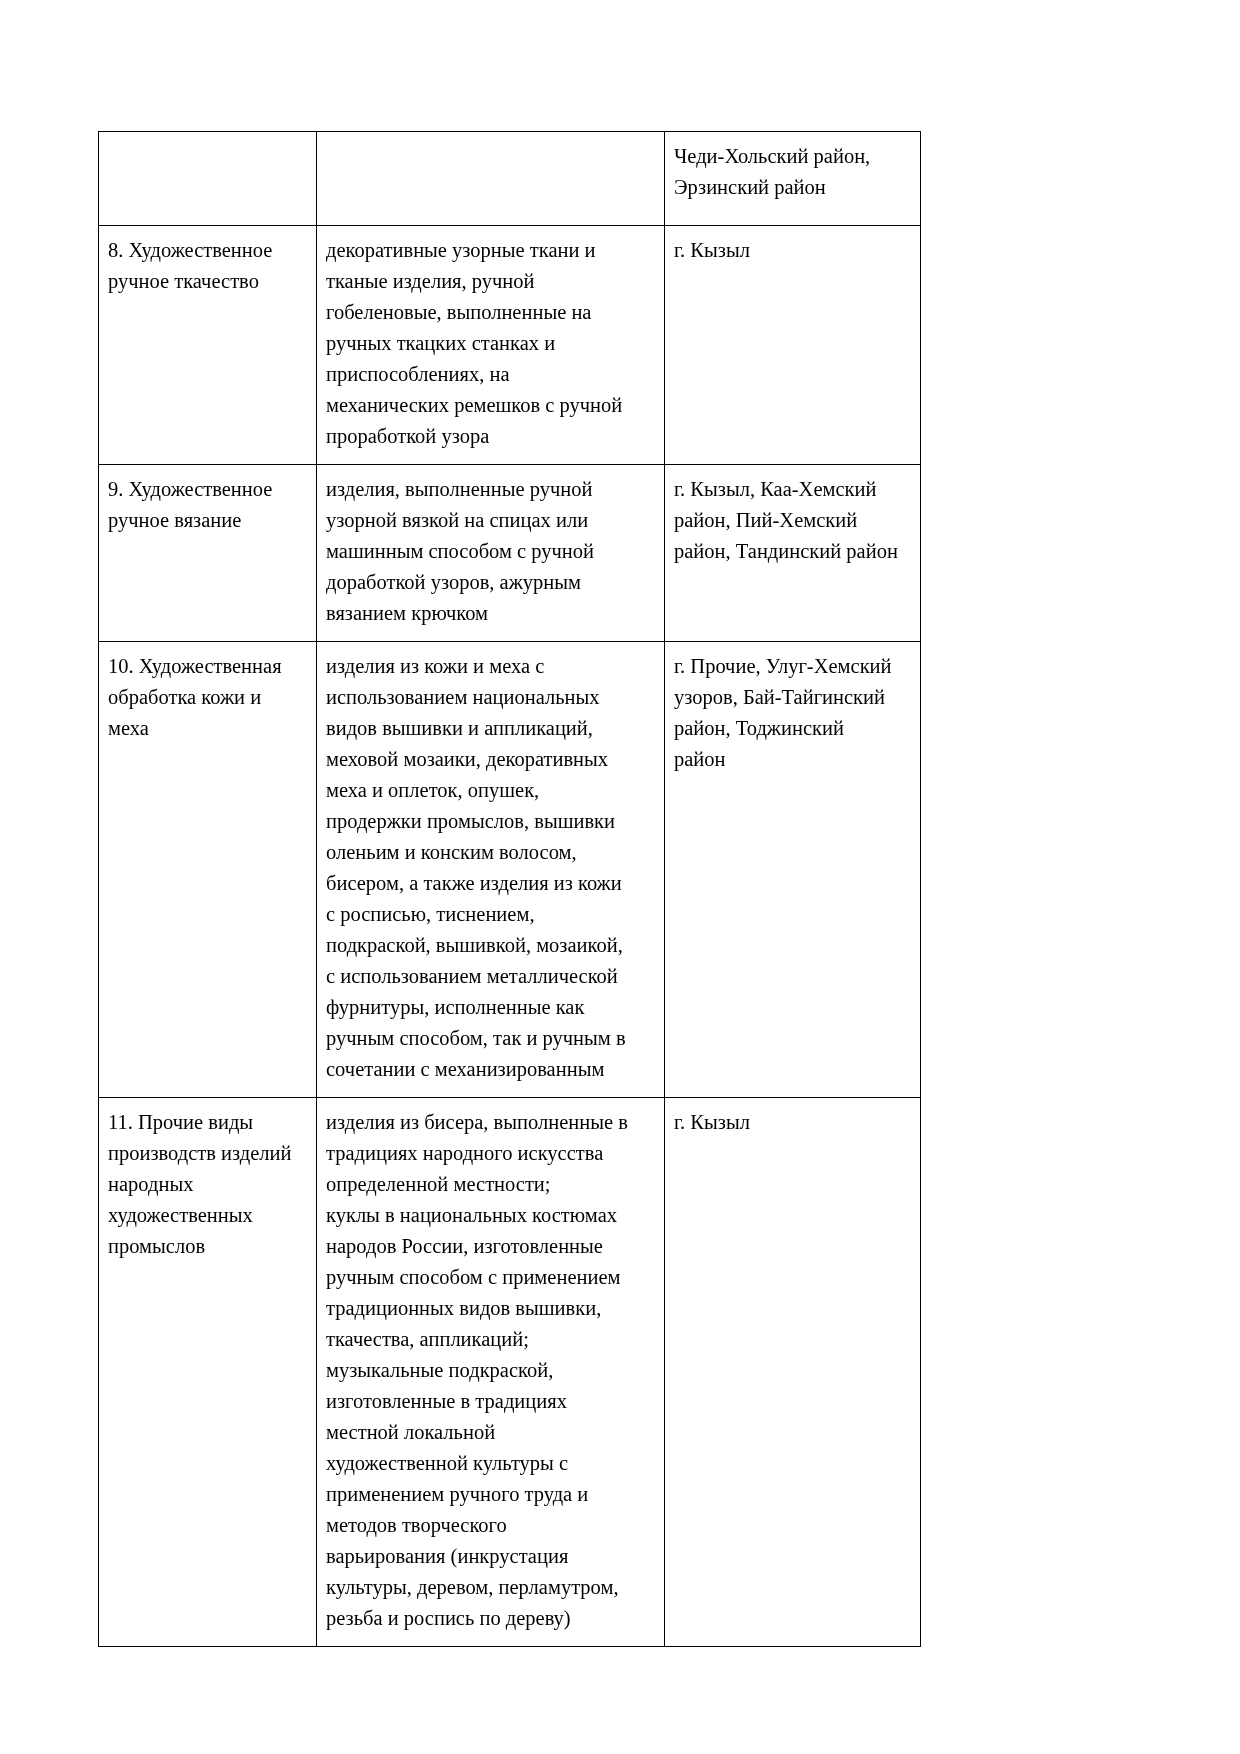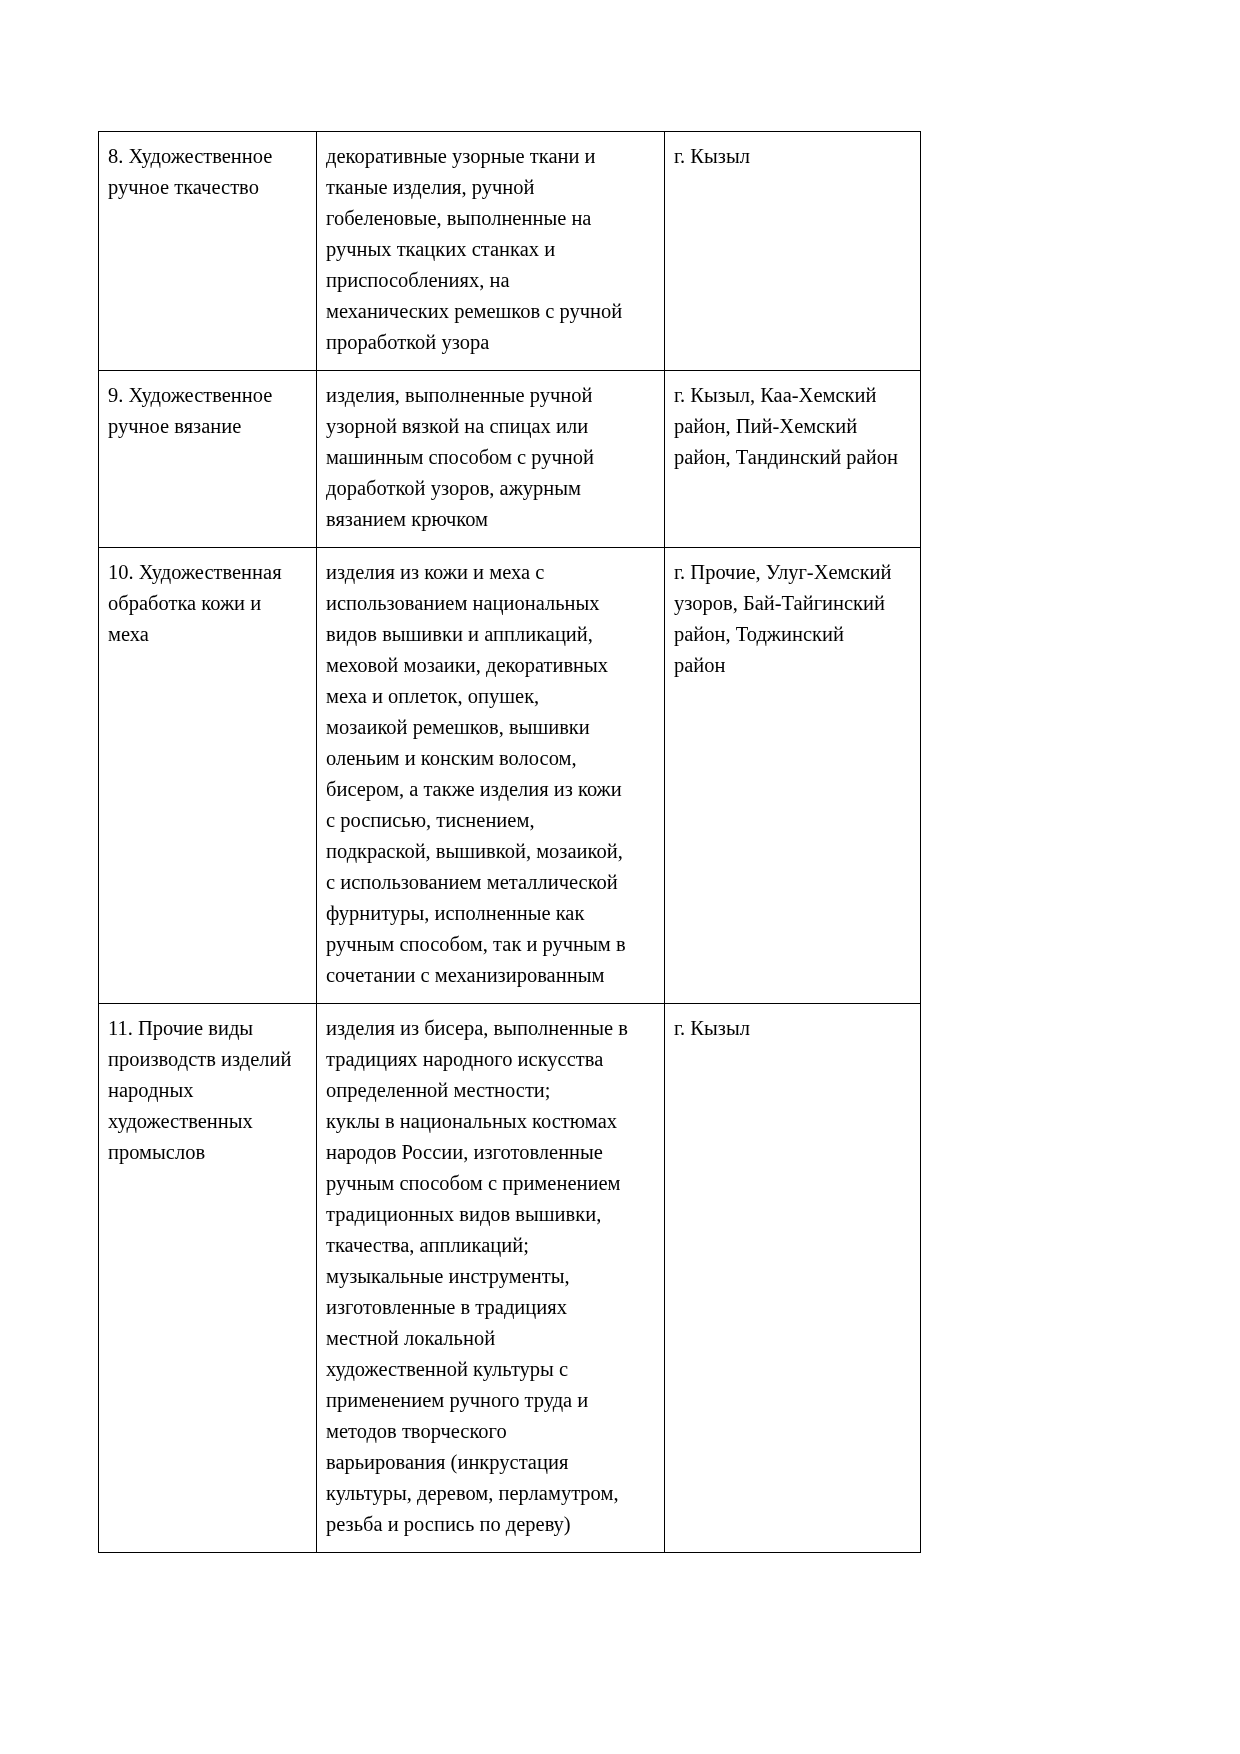--- a/index.html
+++ b/index.html
@@ -67,20 +67,28 @@
 
 <div class="page">
   <div class="page-body">
     <table class="doc-table">
       <colgroup>
         <col class="c-name">
         <col class="c-desc">
         <col class="c-area">
       </colgroup>
       <tbody>
+          <tr class="row-continuation">
+            <td class="cell-name">&nbsp;</td>
+            <td class="cell-desc">&nbsp;</td>
+            <td class="cell-area">
+              <span class="line">Чеди-Хольский район,</span>
+              <span class="line">Эрзинский район</span>
+            </td>
+          </tr>
           <tr>
             <td class="cell-name">
               <span class="line">8. Художественное</span>
               <span class="line">ручное ткачество</span>
             </td>
             <td class="cell-desc">
               <span class="line">декоративные узорные ткани и</span>
               <span class="line">тканые изделия, ручной</span>
               <span class="line">гобеленовые, выполненные на</span>
               <span class="line">ручных ткацких станках и</span>
@@ -115,21 +123,21 @@
               <span class="line">10. Художественная</span>
               <span class="line">обработка кожи и</span>
               <span class="line">меха</span>
             </td>
             <td class="cell-desc">
               <span class="line">изделия из кожи и меха с</span>
               <span class="line">использованием национальных</span>
               <span class="line">видов вышивки и аппликаций,</span>
               <span class="line">меховой мозаики, декоративных</span>
               <span class="line">меха и оплеток, опушек,</span>
-              <span class="line">мозаикой ремешков, вышивки</span>
+              <span class="line">продержки промыслов, вышивки</span>
               <span class="line">оленьим и конским волосом,</span>
               <span class="line">бисером, а также изделия из кожи</span>
               <span class="line">с росписью, тиснением,</span>
               <span class="line">подкраской, вышивкой, мозаикой,</span>
               <span class="line">с использованием металлической</span>
               <span class="line">фурнитуры, исполненные как</span>
               <span class="line">ручным способом, так и ручным в</span>
               <span class="line">сочетании с механизированным</span>
             </td>
             <td class="cell-area">
@@ -149,21 +157,21 @@
             </td>
             <td class="cell-desc">
               <span class="line">изделия из бисера, выполненные в</span>
               <span class="line">традициях народного искусства</span>
               <span class="line">определенной местности;</span>
               <span class="line">куклы в национальных костюмах</span>
               <span class="line">народов России, изготовленные</span>
               <span class="line">ручным способом с применением</span>
               <span class="line">традиционных видов вышивки,</span>
               <span class="line">ткачества, аппликаций;</span>
-              <span class="line">музыкальные инструменты,</span>
+              <span class="line">музыкальные подкраской,</span>
               <span class="line">изготовленные в традициях</span>
               <span class="line">местной локальной</span>
               <span class="line">художественной культуры с</span>
               <span class="line">применением ручного труда и</span>
               <span class="line">методов творческого</span>
               <span class="line">варьирования (инкрустация</span>
               <span class="line">культуры, деревом, перламутром,</span>
               <span class="line">резьба и роспись по дереву)</span>
             </td>
             <td class="cell-area">

